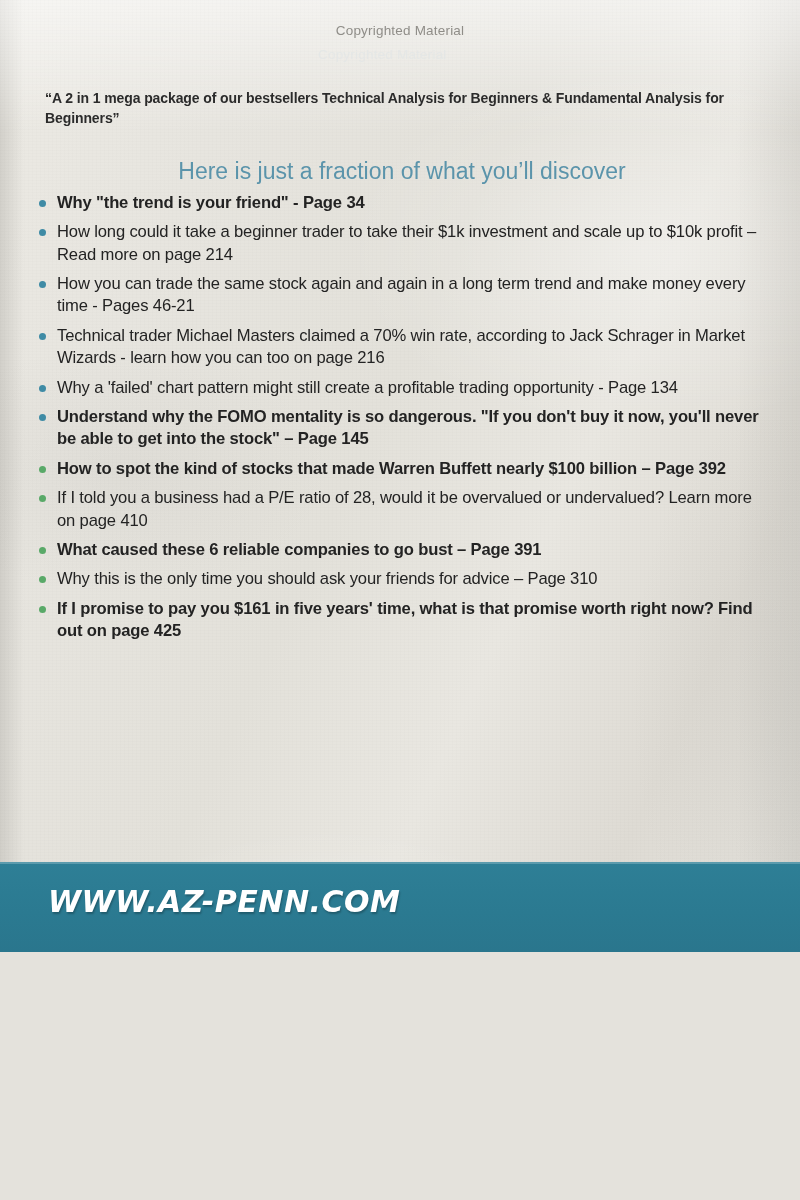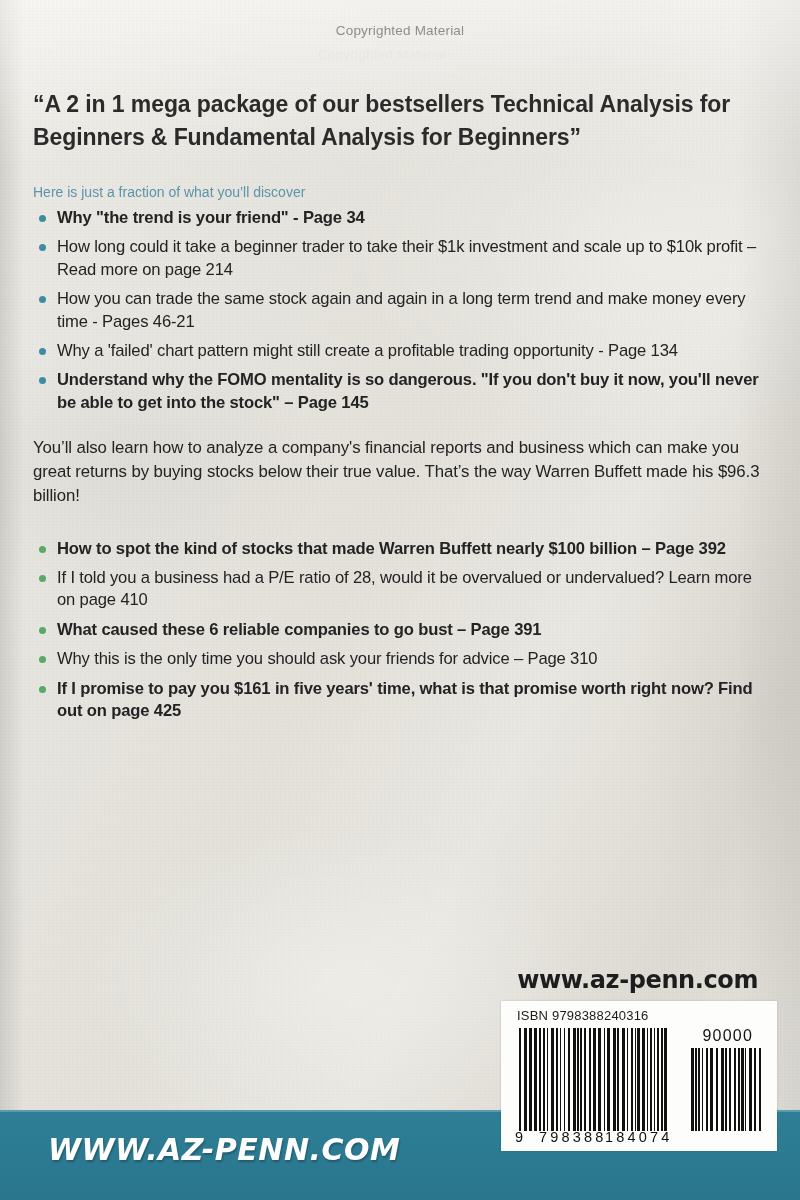--- a/index.html
+++ b/index.html
@@ -10,21 +10,21 @@
     width: 800px;
     height: 1200px;
     overflow: hidden;
     font-family: "Liberation Sans", sans-serif;
     background: #e4e2dc;
   }
 
   #cover {
     position: relative;
     width: 800px;
-    height: 1200px;
+    height: 952px;
     box-sizing: border-box;
     background:
       linear-gradient(180deg, rgba(255,255,255,0.55) 0%, rgba(255,255,255,0.0) 14%),
       linear-gradient(90deg, rgba(190,188,182,0.55) 0%, rgba(255,255,255,0.0) 3%, rgba(255,255,255,0.0) 92%, rgba(196,194,188,0.45) 100%),
       linear-gradient(115deg, #eceae4 0%, #e7e5df 22%, #e3e1da 46%, #e9e7e1 64%, #dedbd4 82%, #e6e4de 100%);
     overflow: hidden;
   }
 
   
   #grain {
@@ -63,35 +63,36 @@
 
   .content {
     position: absolute;
     left: 33px;
     top: 88px;
     width: 738px;
     z-index: 3;
   }
 
   .intro-quote {
-    font-size: 23px;
+    font-size: 14px;
     line-height: 1.44;
     color: #2b2b2b;
     font-weight: 600;
     letter-spacing: -0.1px;
-    margin: 0 0 30px 0;
+    margin: 0 0 30px 12px;
     max-width: 738px;
   }
 
   .sect-head {
-    font-size: 14px;
+    font-size: 23px;
     font-weight: 400;
     letter-spacing: 0px;
     margin: 0 0 6px 0;
     line-height: 1.2;
+    text-align: center;
   }
   .sect-head.blue { color: #5b94ab; }
   .sect-head.green { color: #63a76f; }
 
   ul.bullets {
     list-style: none;
     margin: 0;
     padding: 0;
   }
   ul.bullets > li {
@@ -257,25 +258,25 @@
   <div class="content">
 
     <p class="intro-quote">“A 2 in 1 mega package of our bestsellers Technical Analysis for Beginners &amp; Fundamental Analysis for Beginners”</p>
 
     <h2 class="sect-head blue">Here is just a fraction of what you’ll discover</h2>
 
     <ul class="bullets blue-bullets">
       <li class="b">Why "the trend is your friend" - Page 34</li>
       <li class="n">How long could it take a beginner trader to take their $1k investment and scale up to $10k profit – Read more on page 214</li>
       <li class="n">How you can trade the same stock again and again in a long term trend and make money every time - Pages 46-21</li>
+      <li class="n">Technical trader Michael Masters claimed a 70% win rate, according to Jack Schrager in Market Wizards - learn how you can too on page 216</li>
       <li class="n">Why a 'failed' chart pattern might still create a profitable trading opportunity - Page 134</li>
       <li class="b">Understand why the FOMO mentality is so dangerous. "If you don't buy it now, you'll never be able to get into the stock" – Page 145</li>
     </ul>
 
-    <p class="para">You’ll also learn how to analyze a company's financial reports and business which can make you great returns by buying stocks below their true value. That’s the way Warren Buffett made his $96.3 billion!</p>
 
 
     <ul class="bullets green-bullets">
       <li class="bw">How to spot the kind of stocks that made Warren Buffett nearly $100 billion – Page 392</li>
       <li class="n">If I told you a business had a P/E ratio of 28, would it be overvalued or undervalued? Learn more on page 410</li>
       <li class="b">What caused these 6 reliable companies to go bust – Page 391</li>
       <li class="n">Why this is the only time you should ask your friends for advice – Page 310</li>
       <li class="b">If I promise to pay you $161 in five years' time, what is that promise worth right now? Find out on page 425</li>
     </ul>
 

